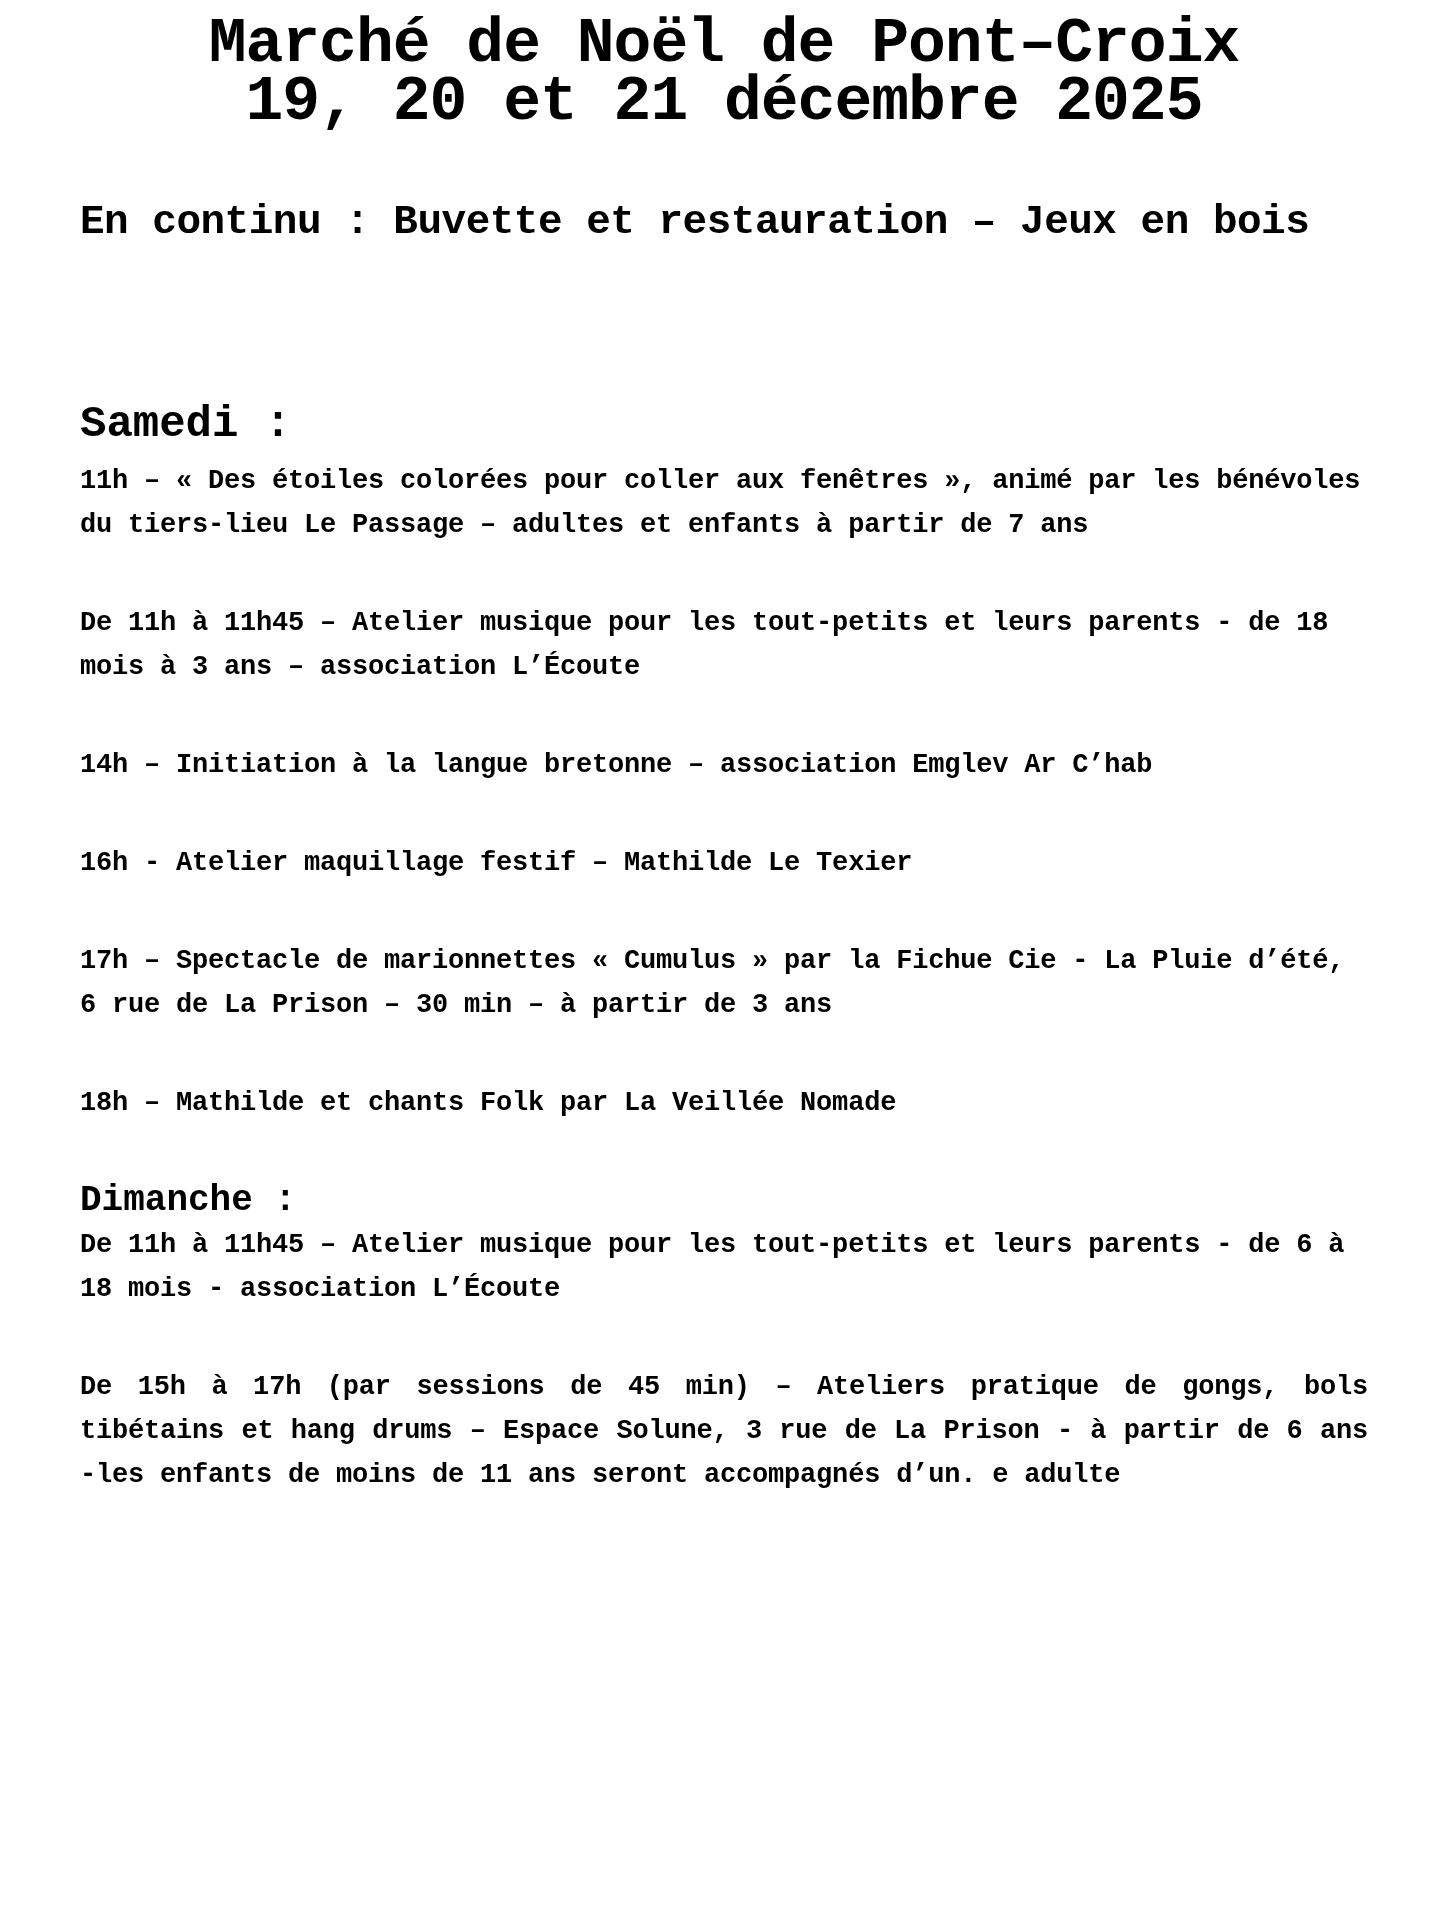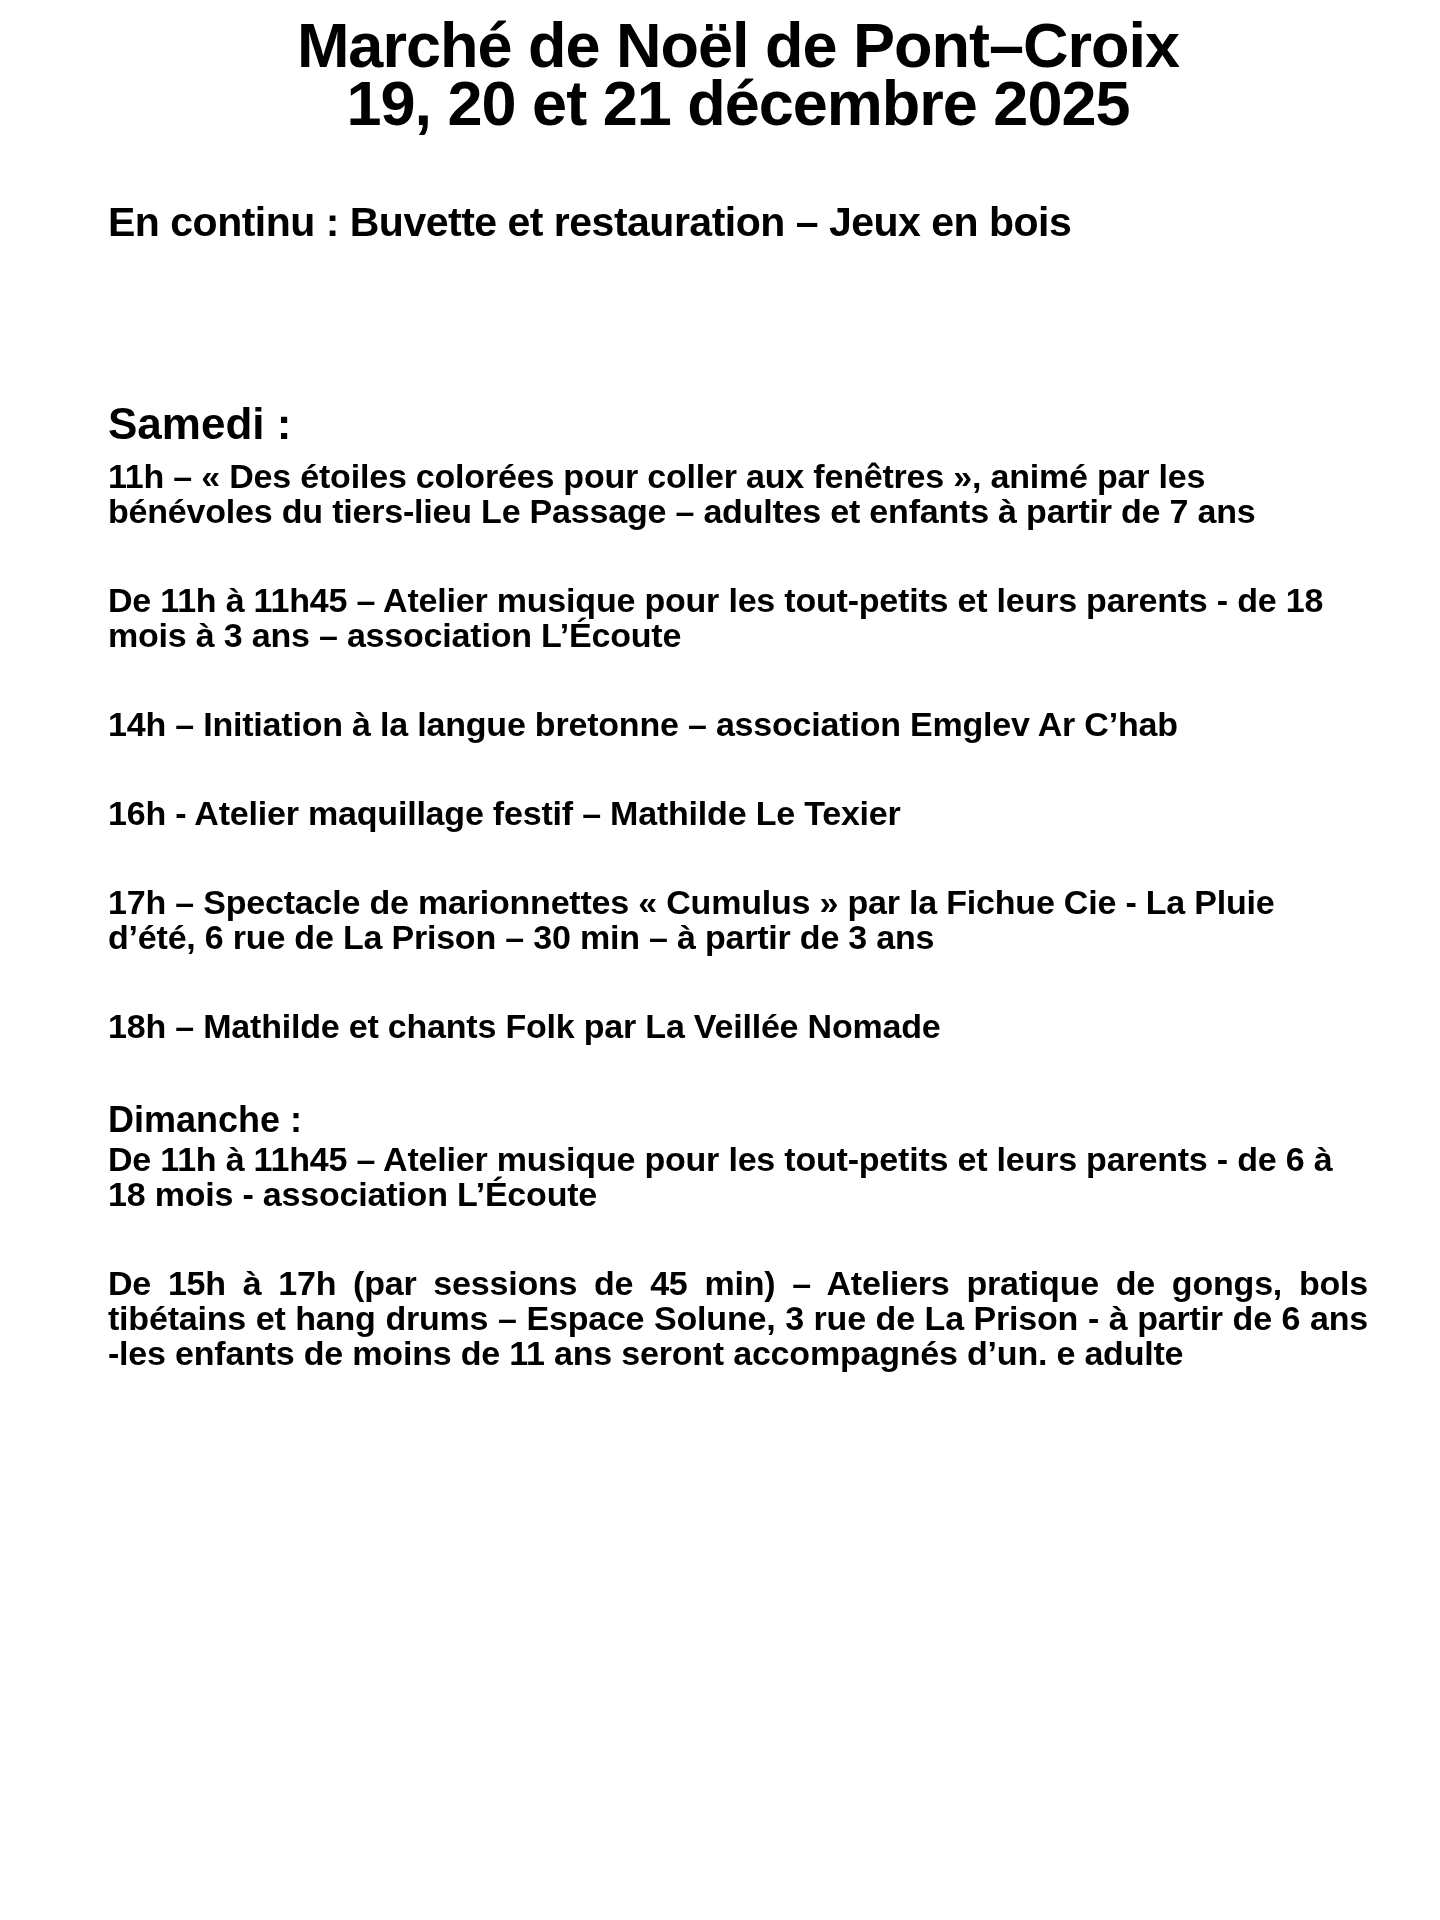--- a/index.html
+++ b/index.html
@@ -5,24 +5,24 @@
   html, body {
     margin: 0;
     padding: 0;
     background: #ffffff;
   }
   .page {
     position: relative;
     width: 1440px;
     height: 1920px;
     box-sizing: border-box;
-    padding: 16px 72px 0 108px;
+    padding: 16px 72px 0 80px;
     background: #ffffff;
     color: #000000;
-    font-family: Liberation Sans, sans-serif;
+    font-family: Liberation Mono, monospace;
     font-weight: bold;
     overflow: hidden;
   }
   .title {
     margin: 0 -30px 66px -30px;
     text-align: center;
     font-size: 63px;
     line-height: 58px;
     letter-spacing: -1px;
     font-weight: bold;
@@ -46,22 +46,22 @@
     font-size: 44px;
     line-height: 54px;
   }
   .day-heading-small {
     margin: 0;
     font-size: 36px;
     line-height: 44px;
   }
   .event {
     margin: 0 0 54px 0;
-    font-size: 34px;
-    line-height: 35px;
+    font-size: 27px;
+    line-height: 44px;
     letter-spacing: -0.2px;
   }
   .event.justify {
     text-align: justify;
   }
   .section-sunday {
     margin-top: 36px;
   }
 </style>
 </head>

